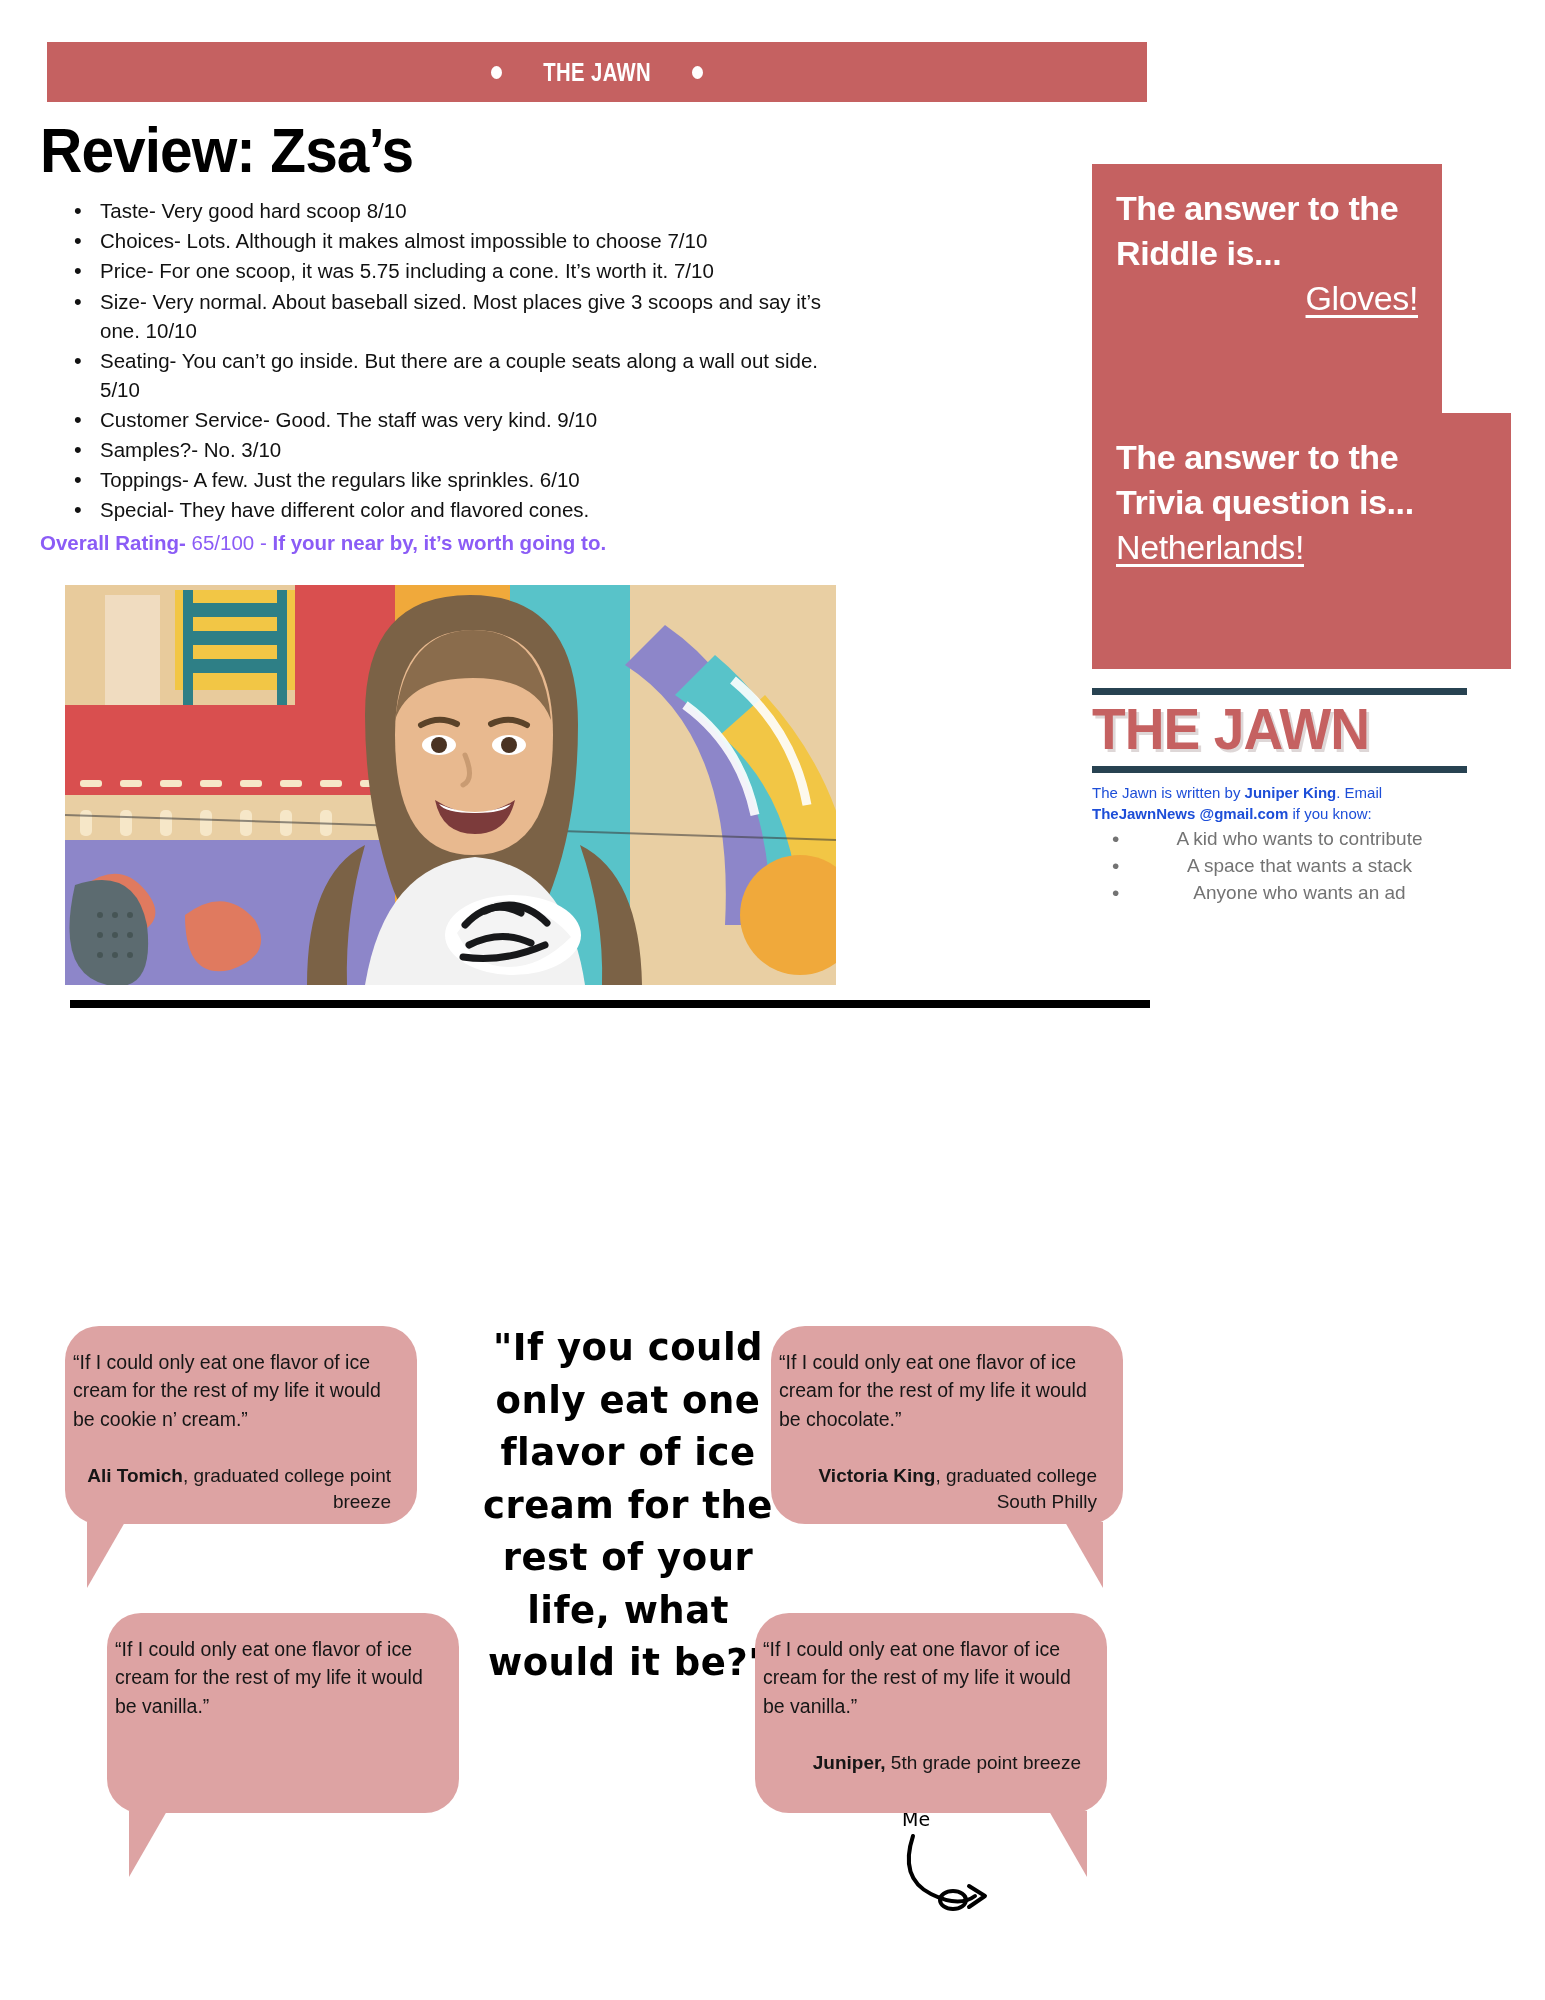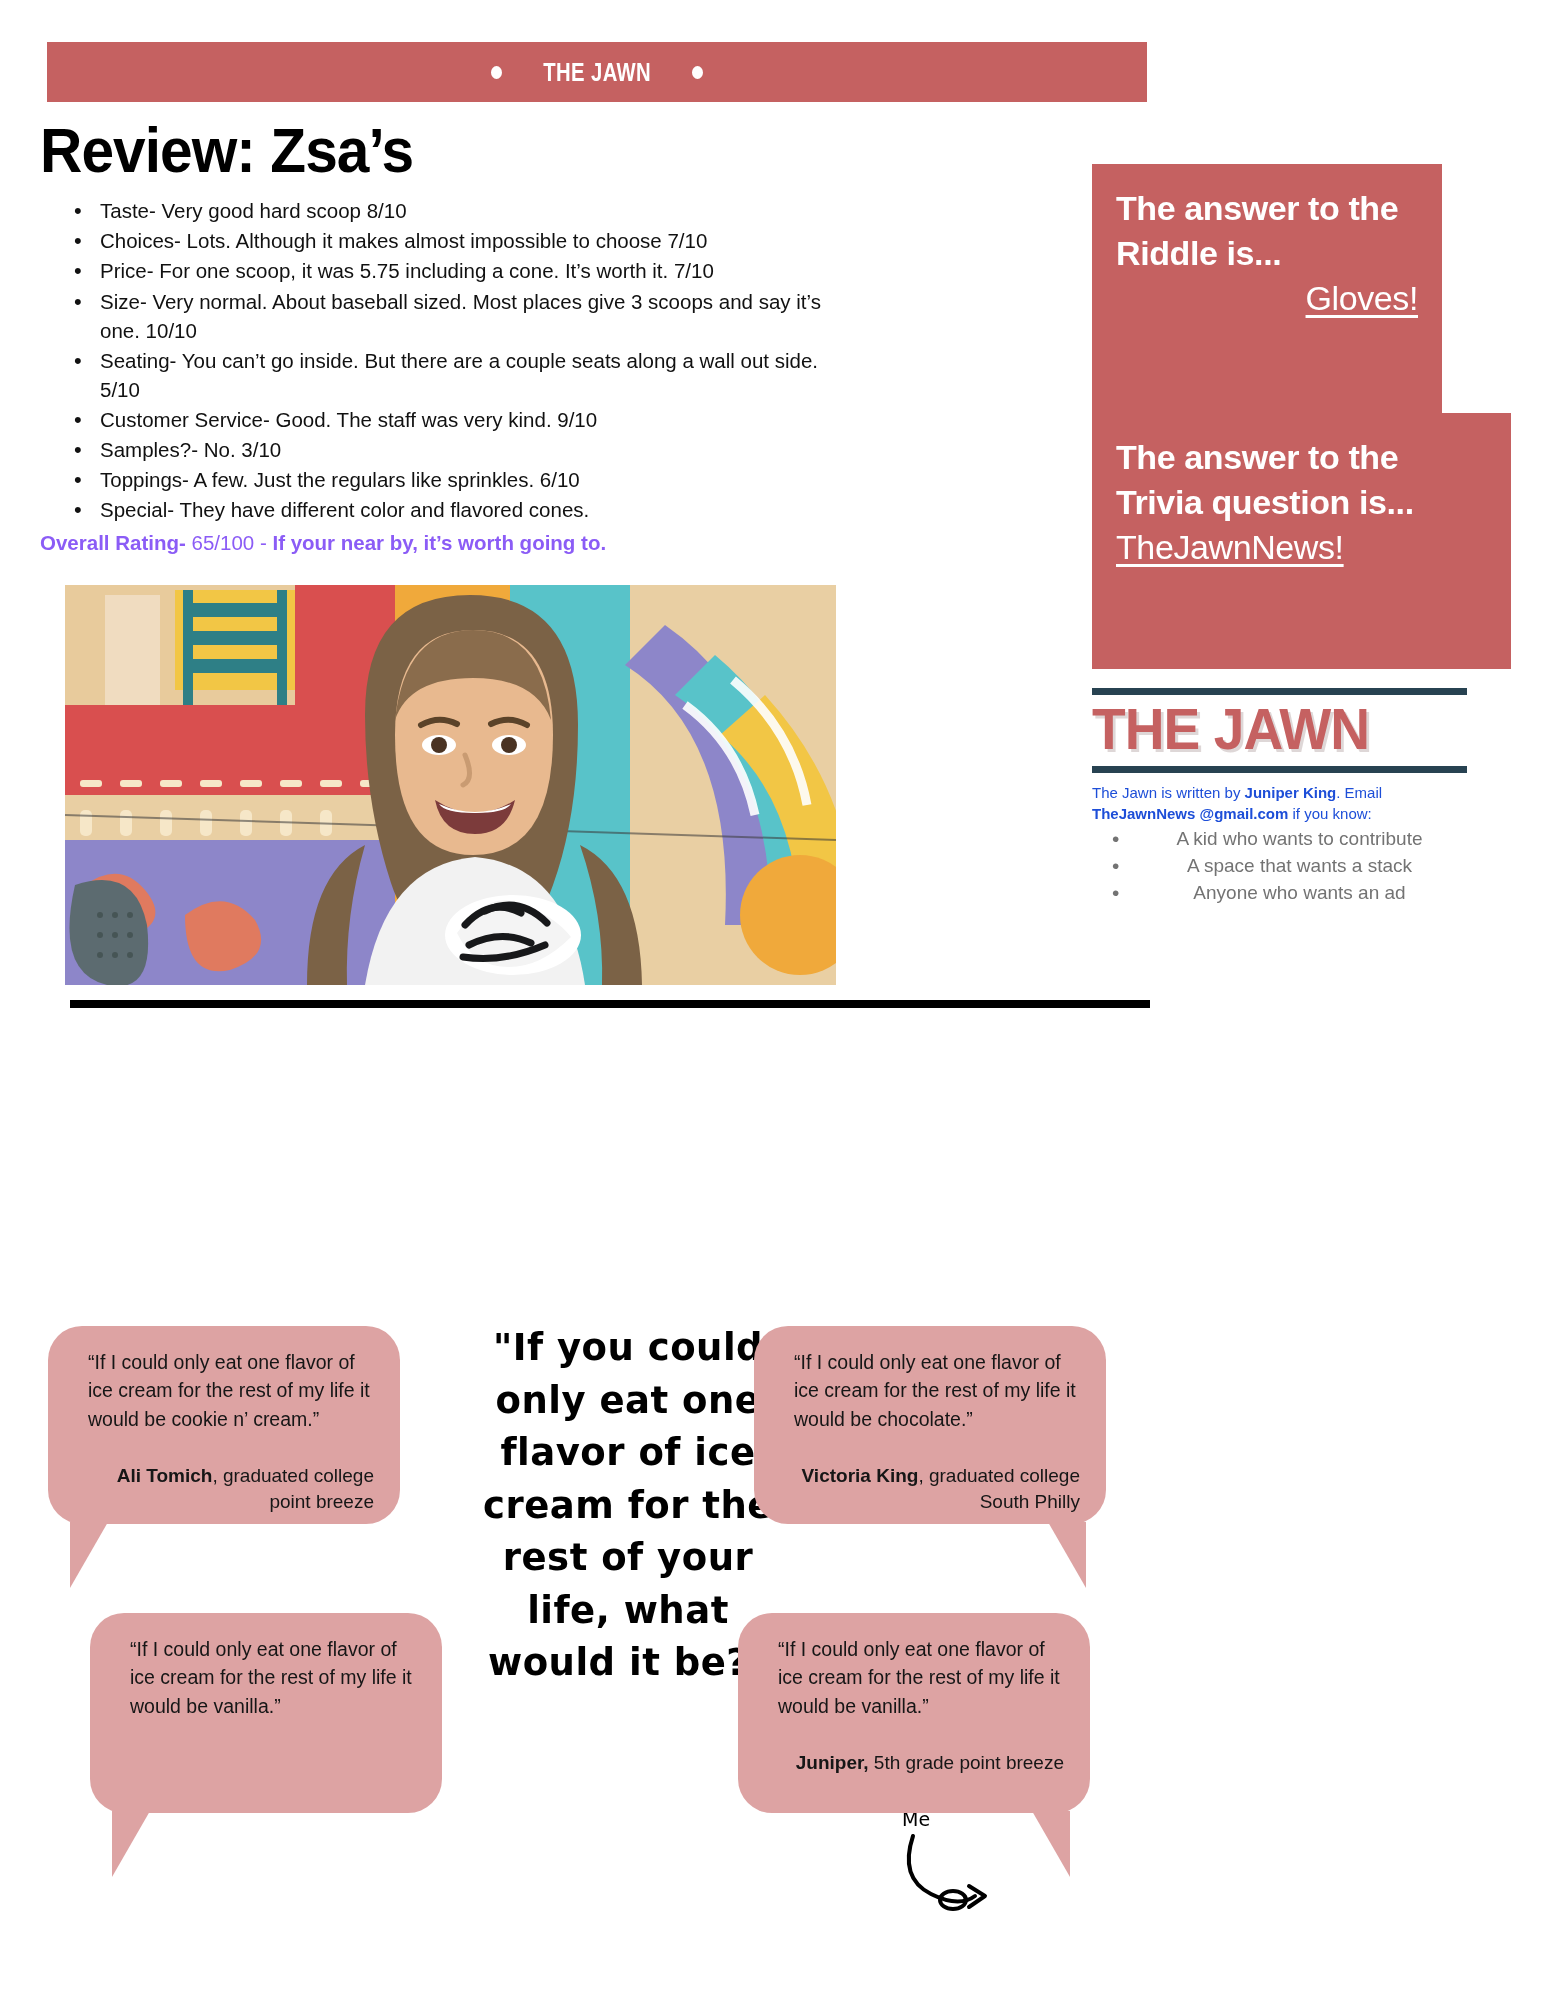--- a/index.html
+++ b/index.html
@@ -89,21 +89,21 @@
   ul.jawn-list { list-style:none; margin: 2px 0 0 18px; }
   ul.jawn-list li { position:relative; padding-left:22px; font-size:19px; line-height:1.42; color:#737373;text-align:center; }
   ul.jawn-list li::before { content:"•"; position:absolute; left:2px; top:-2px; font-size:21px; }
 
   
   .hdiv { position:absolute; left:70px; top:1000px; width:1080px; height:8px; background:#000; }
 
   
   .bubble {
     position:absolute; background:#dda3a3; border-radius: 34px;
-    padding: 22px 26px 20px 40px; color:#161616;
+    padding: 22px 26px 20px 8px; color:#161616;margin-left:17px;
   }
   .bubble .q { font-size: 19.5px; line-height: 1.45; }
   .bubble .attr { font-size: 19px; line-height: 1.4; text-align: right; margin-top: 30px; }
   .bubble .attr b { font-weight: 700; }
   .tail {
     position:absolute; width: 0; height:0;
   }
   #bubble-1 { left: 48px; top: 1326px; width: 352px; height: 198px; }
   #bubble-1 .tail { left: 22px; top: 196px; border-left: 0 solid transparent;
     border-right: 38px solid transparent; border-top: 66px solid #dda3a3; }
@@ -257,21 +257,21 @@
     </svg>
   </div>
 
   <div class="rbox" id="riddle-box">
     <div class="l">The answer to the Riddle is...</div>
     <div class="ans">Gloves!</div>
   </div>
 
   <div class="rbox" id="trivia-box">
     <div class="l">The answer to the Trivia question is...</div>
-    <div class="ans">TheJawnNews!</div>
+    <div class="ans">Netherlands!</div>
   </div>
 
   <div class="jawnblock">
     <div class="rule"></div>
     <div class="jawn-word">THE JAWN</div>
     <div class="rule"></div>
     <div class="jawn-body">
       <span>The Jawn is written by </span><b>Juniper King</b><span>. Email </span><b>TheJawnNews @gmail.com</b><span> if you know:</span>
     </div>
     <ul class="jawn-list">

